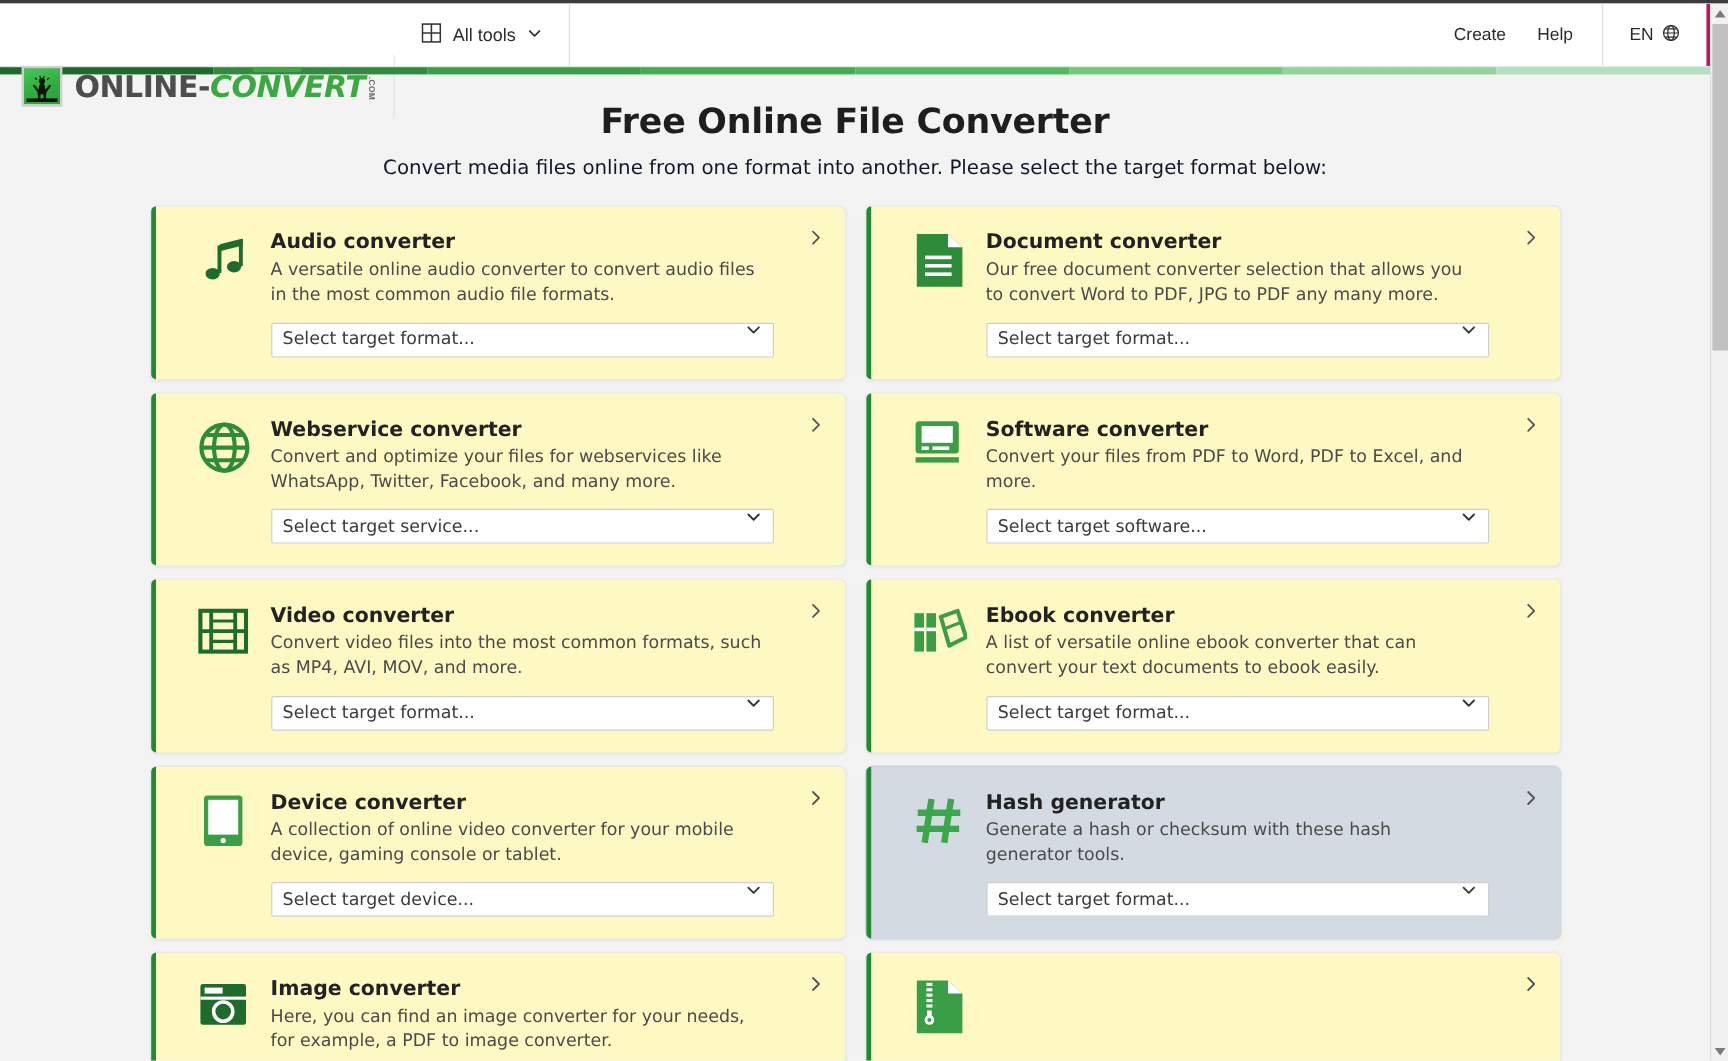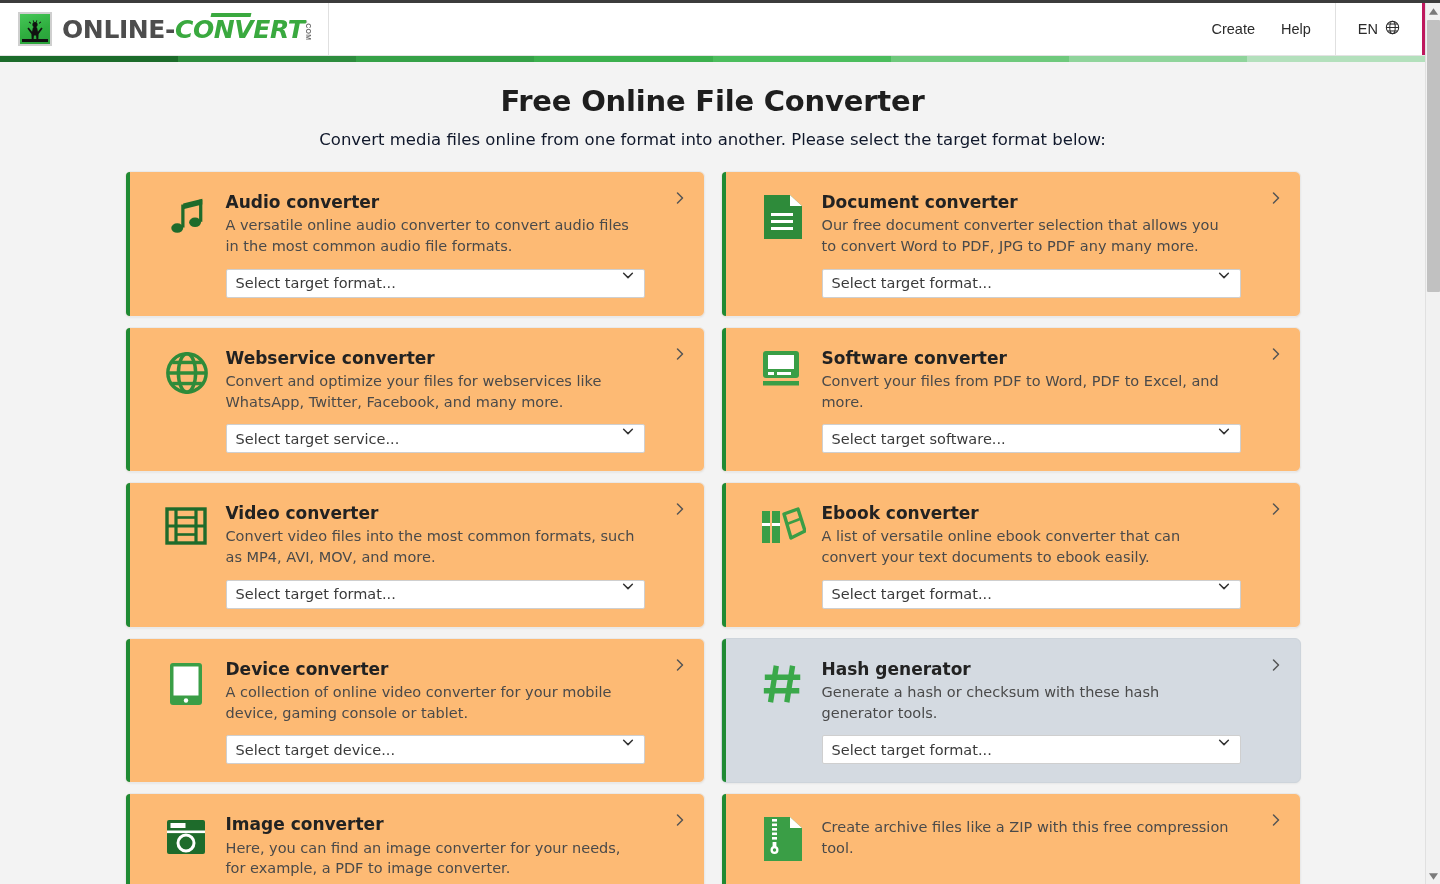--- a/index.html
+++ b/index.html
@@ -43,20 +43,21 @@
     align-items: stretch;
     border-bottom: 1px solid #e3e3e3;
   }
 
   .brand {
     display: flex;
     align-items: center;
     padding: 0 16px 0 18px;
     border-right: 1px solid #e0e0e0;
     height: 100%;
+    margin-top: 43px;
   }
 
   .brand-mark {
     width: 34px; height: 34px;
     background: linear-gradient(160deg, #46c758 0%, #2fae3f 55%, #28a03a 100%);
     border: 2px solid #cfcfcf;
     position: relative;
     flex: none;
     overflow: hidden;
   }
@@ -205,21 +206,21 @@
     margin: 22px auto 0;
     width: 1176px;
     display: grid;
     grid-template-columns: 1fr 1fr;
     column-gap: 16px;
     row-gap: 10px;
   }
 
   .card {
     position: relative;
-    background: #fdba74;
+    background: #fef9c3;
     border-radius: 6px;
     border: 1px solid #e9e9e9;
     min-height: 134px;
     padding: 20px 22px 18px 22px;
     display: grid;
     grid-template-columns: 78px 1fr;
     cursor: pointer;
     box-shadow: 0 1px 2px rgba(0,0,0,0.05);
   }
   .card::before {
@@ -346,20 +347,35 @@
         </svg>
         <div class="ground"></div>
       </div>
       <div class="brand-word">
         <span class="bw-dark">ONLINE-</span>
           <span class="bw-green" style="font-style:italic"><span>CONVERT</span><span class="vbar"></span></span>
           <span class="brand-com">.COM</span>
       </div>
     </div>
 
+    <div class="alltools">
+      <span>
+        <svg width="17" height="17" viewBox="0 0 16 16" fill="none" stroke="#333" stroke-width="1.2">
+          <rect x="1" y="1" width="14" height="14"></rect>
+            <line x1="8" y1="1" x2="8" y2="15"></line>
+            <line x1="1" y1="8" x2="15" y2="8"></line>
+        </svg>
+      </span>
+      <span>All tools</span>
+      <span>
+        <svg width="13" height="13" viewBox="0 0 16 16" fill="none" stroke="#333" stroke-width="1.8" stroke-linecap="round" stroke-linejoin="round">
+          <polyline points="3,6 8,11 13,6"></polyline>
+        </svg>
+      </span>
+    </div>
 
     <div class="header-spacer"></div>
 
     <div class="header-links">
       <a>Create</a>
       <a>Help</a>
     </div>
 
     <div class="lang-box">
       <span>EN</span>
@@ -560,21 +576,21 @@
                 <rect x="10" y="7.5" width="5" height="2.6"></rect>
         <rect x="10" y="12" width="5" height="2.6"></rect>
                 <rect x="10" y="16.5" width="5" height="2.6"></rect>
         <rect x="10" y="21" width="5" height="2.6"></rect>
         <rect x="10.6" y="26" width="3.8" height="6"></rect>
         <circle cx="12.5" cy="34" r="4"></circle>
       </g>
       <circle cx="12.5" cy="34" r="1.7" fill="#3a9e46"></circle>
     </svg>
           </div>
-          <div class="card-body"><div class="card-desc">Create archive files like a ZIP with this free compression tool.</div><div class="select-wrap"></div></div>
+          <div class="card-body"><div class="select-wrap"></div></div>
           <div class="card-arrow"><svg width="13" height="16" viewBox="0 0 12 16" fill="none" stroke="#555" stroke-width="1.5" stroke-linecap="round" stroke-linejoin="round">
               <polyline points="4,3 9,8 4,13"></polyline>
             </svg></div>
         </div>
       </div>
   </div>
 
 </div>
 
 <div id="scrollbar">

